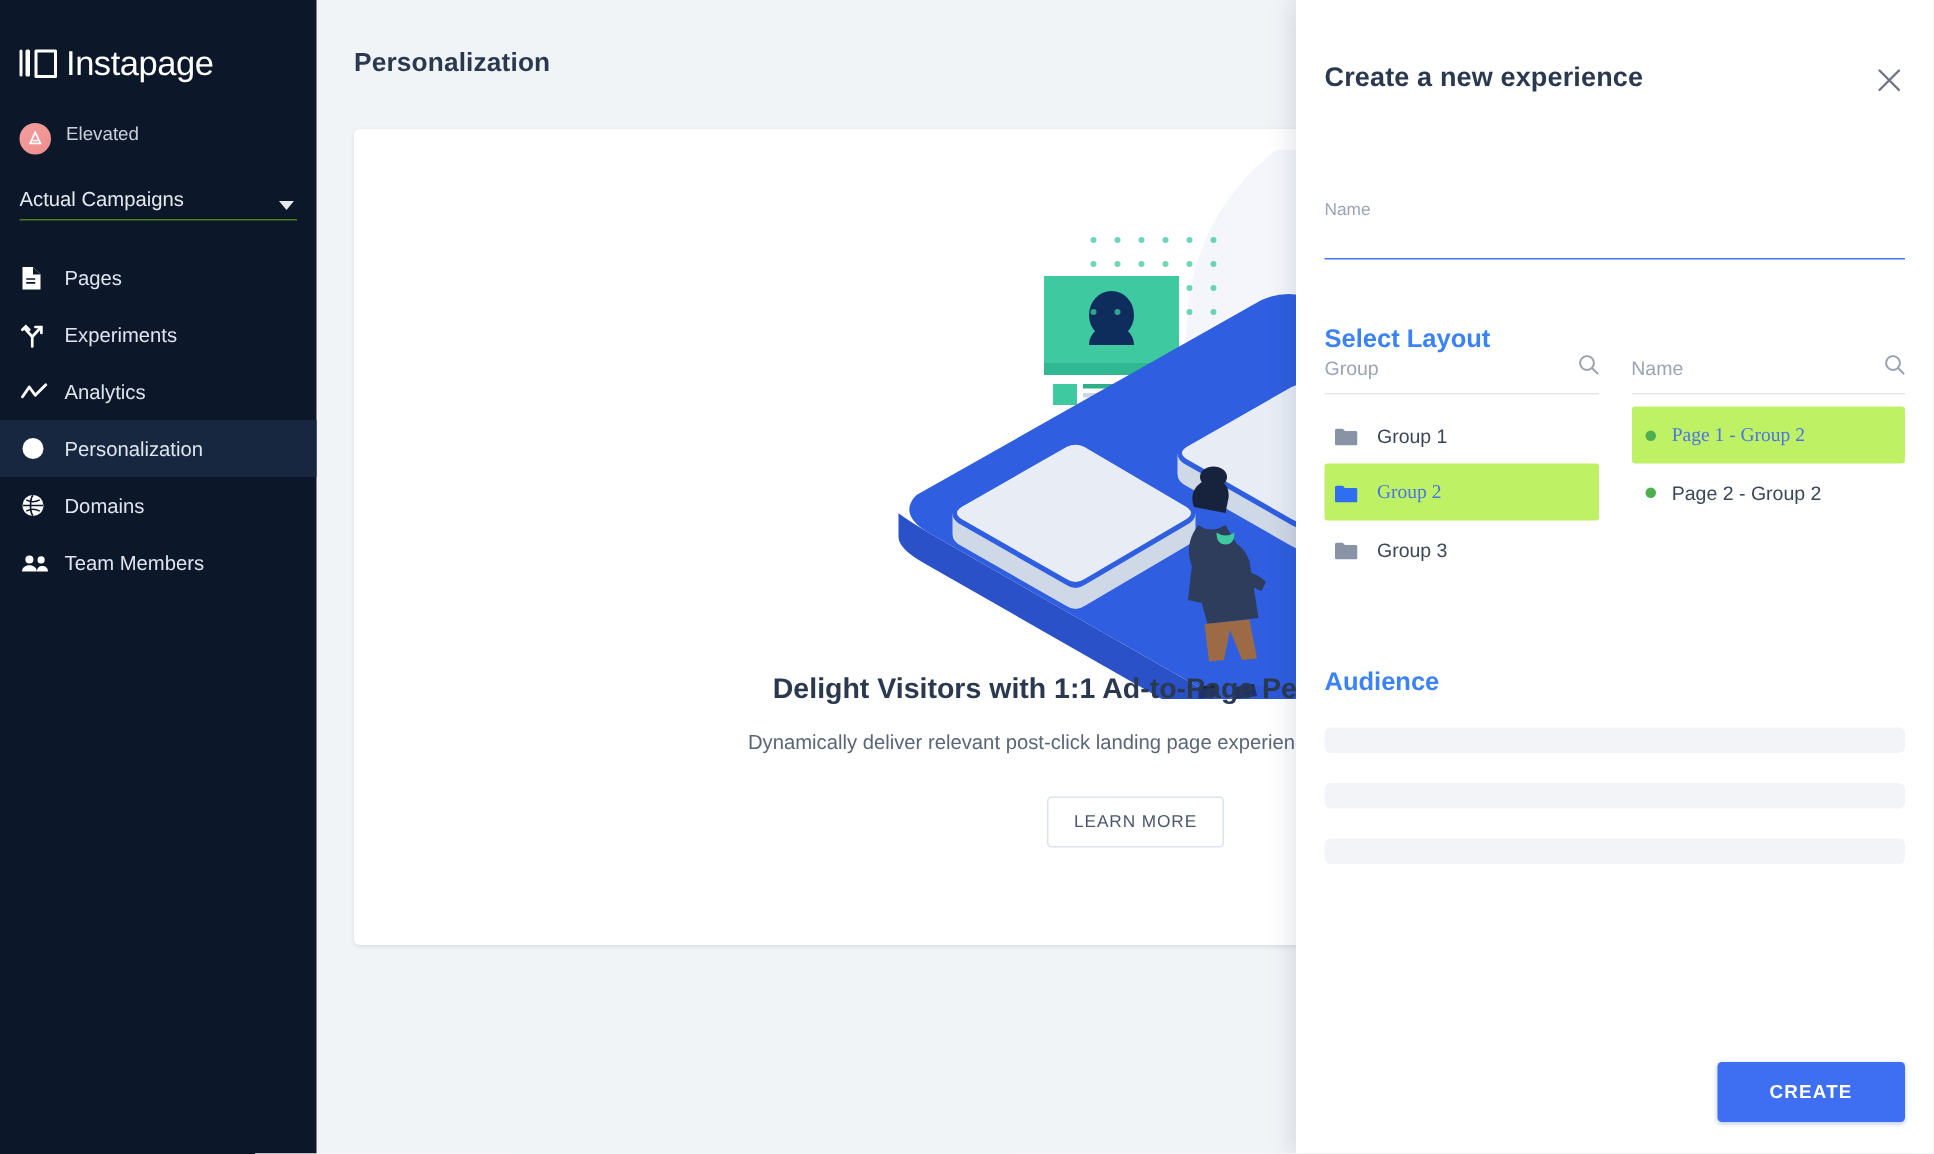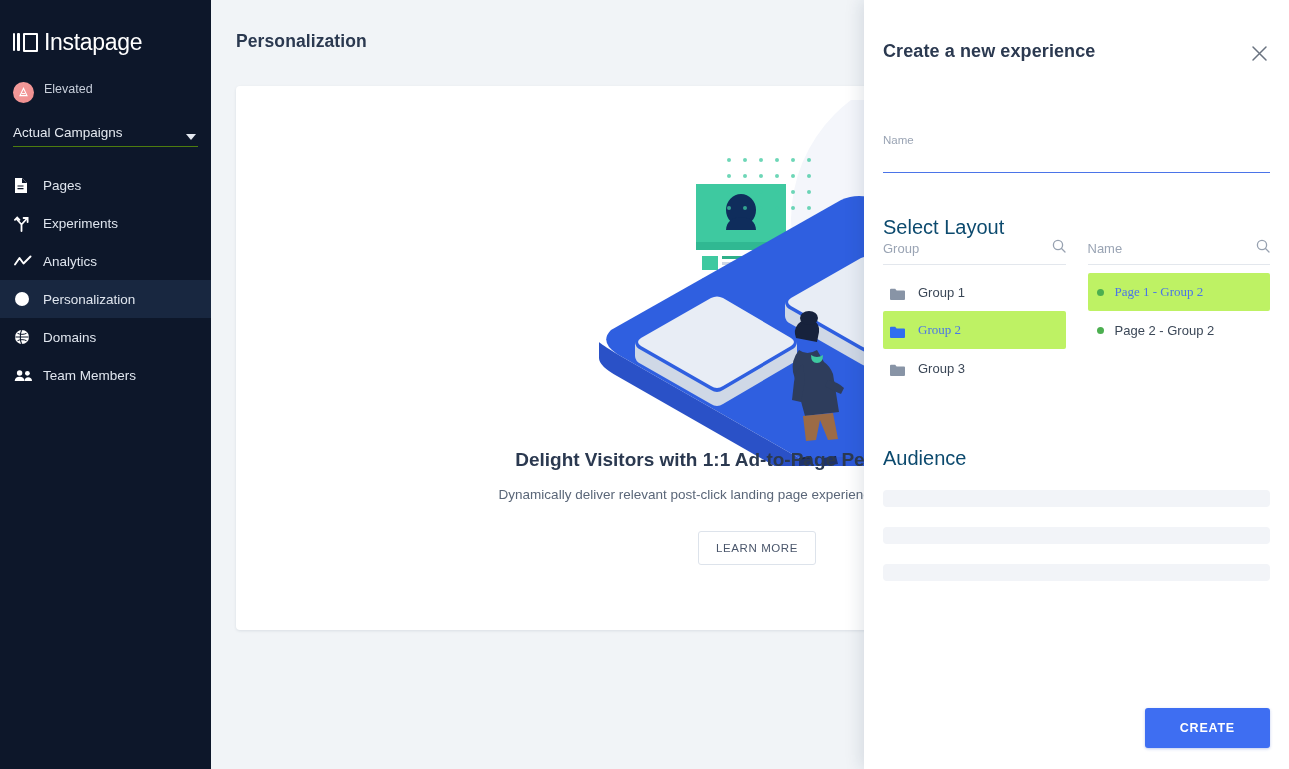--- a/index.html
+++ b/index.html
@@ -92,21 +92,21 @@
   .close-btn { background: none; border: none; cursor: pointer; padding: 2px; line-height: 0; margin-top: 2px; }
 
   .field { margin-top: 70px; }
   .field-label { font-size: 11.5px; color: #9aa4b4; }
   .field-input {
     display: block; width: 100%; border: none; border-bottom: 1px solid #4b74e8;
     outline: none; height: 27px; font-size: 14px; color: #2b3950;
     font-family: inherit; background: transparent;
   }
 
-  .sec-title { font-size: 20px; font-weight: normal; color: #0c4a6e; }
+  .sec-title { font-size: 17px; font-weight: bold; color: #3b82f6; }
   .sec-layout { margin-top: 43px; }
 
   .picker { display: flex; }
   .col { flex: 1 1 0; min-width: 0; }
   .col.left { margin-right: 22px; }
   .search-row {
     display: flex; align-items: center; justify-content: space-between;
     border-bottom: 1px solid #e3e7ed; padding-bottom: 7px;
   }
   .search-ph { font-size: 13px; color: #9aa4b4; }

